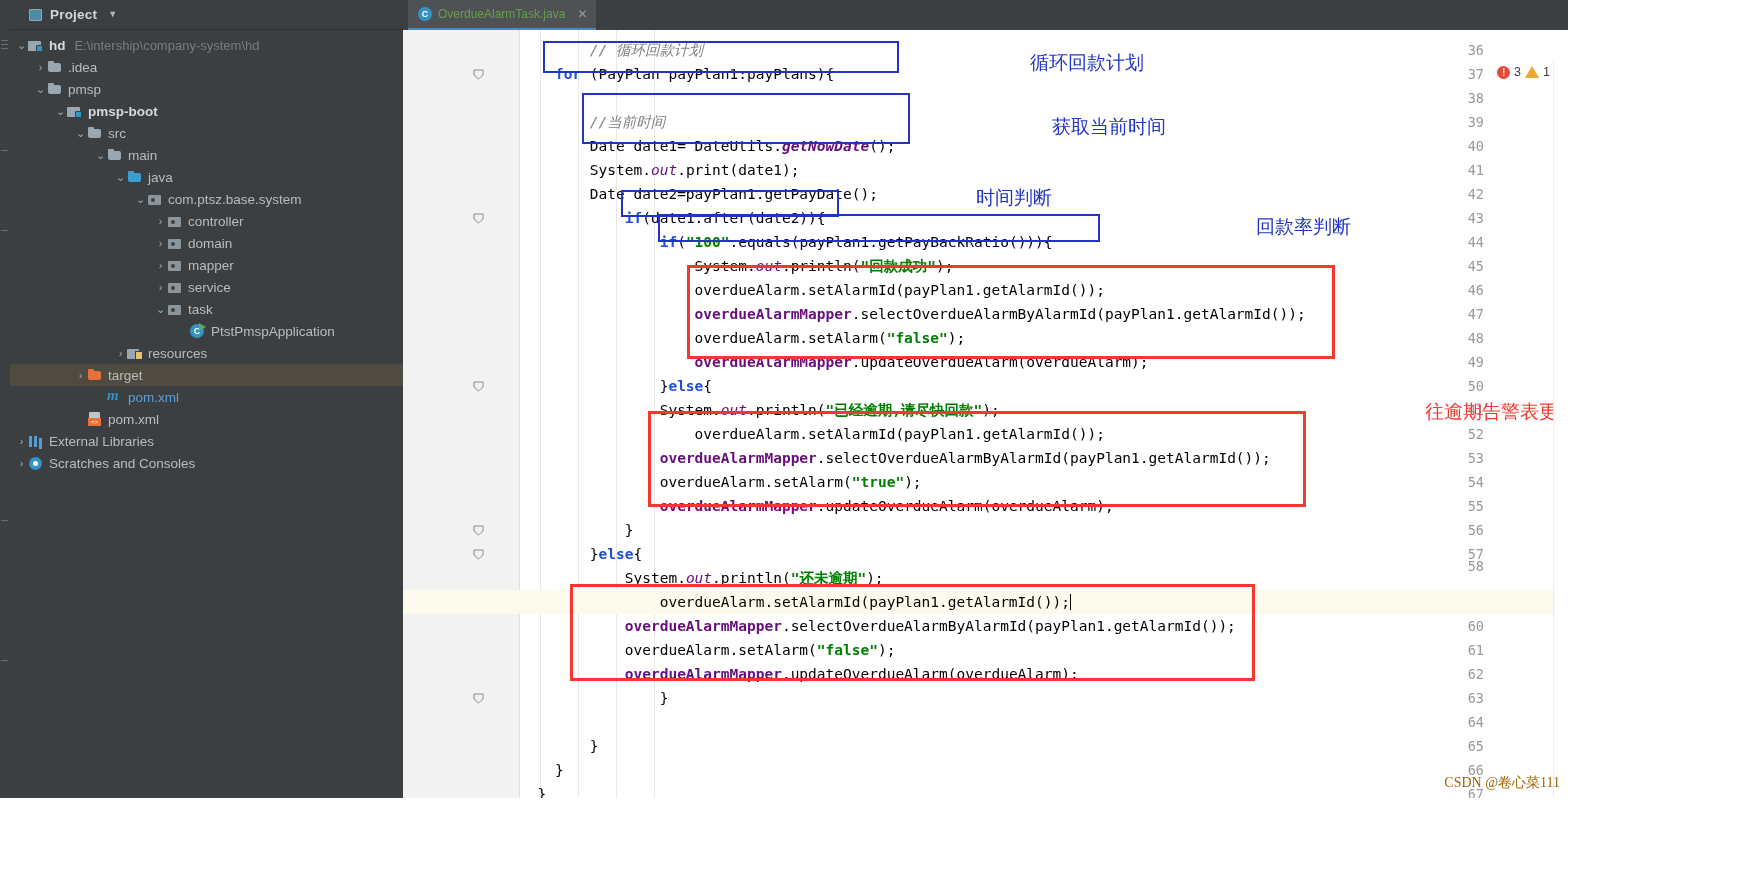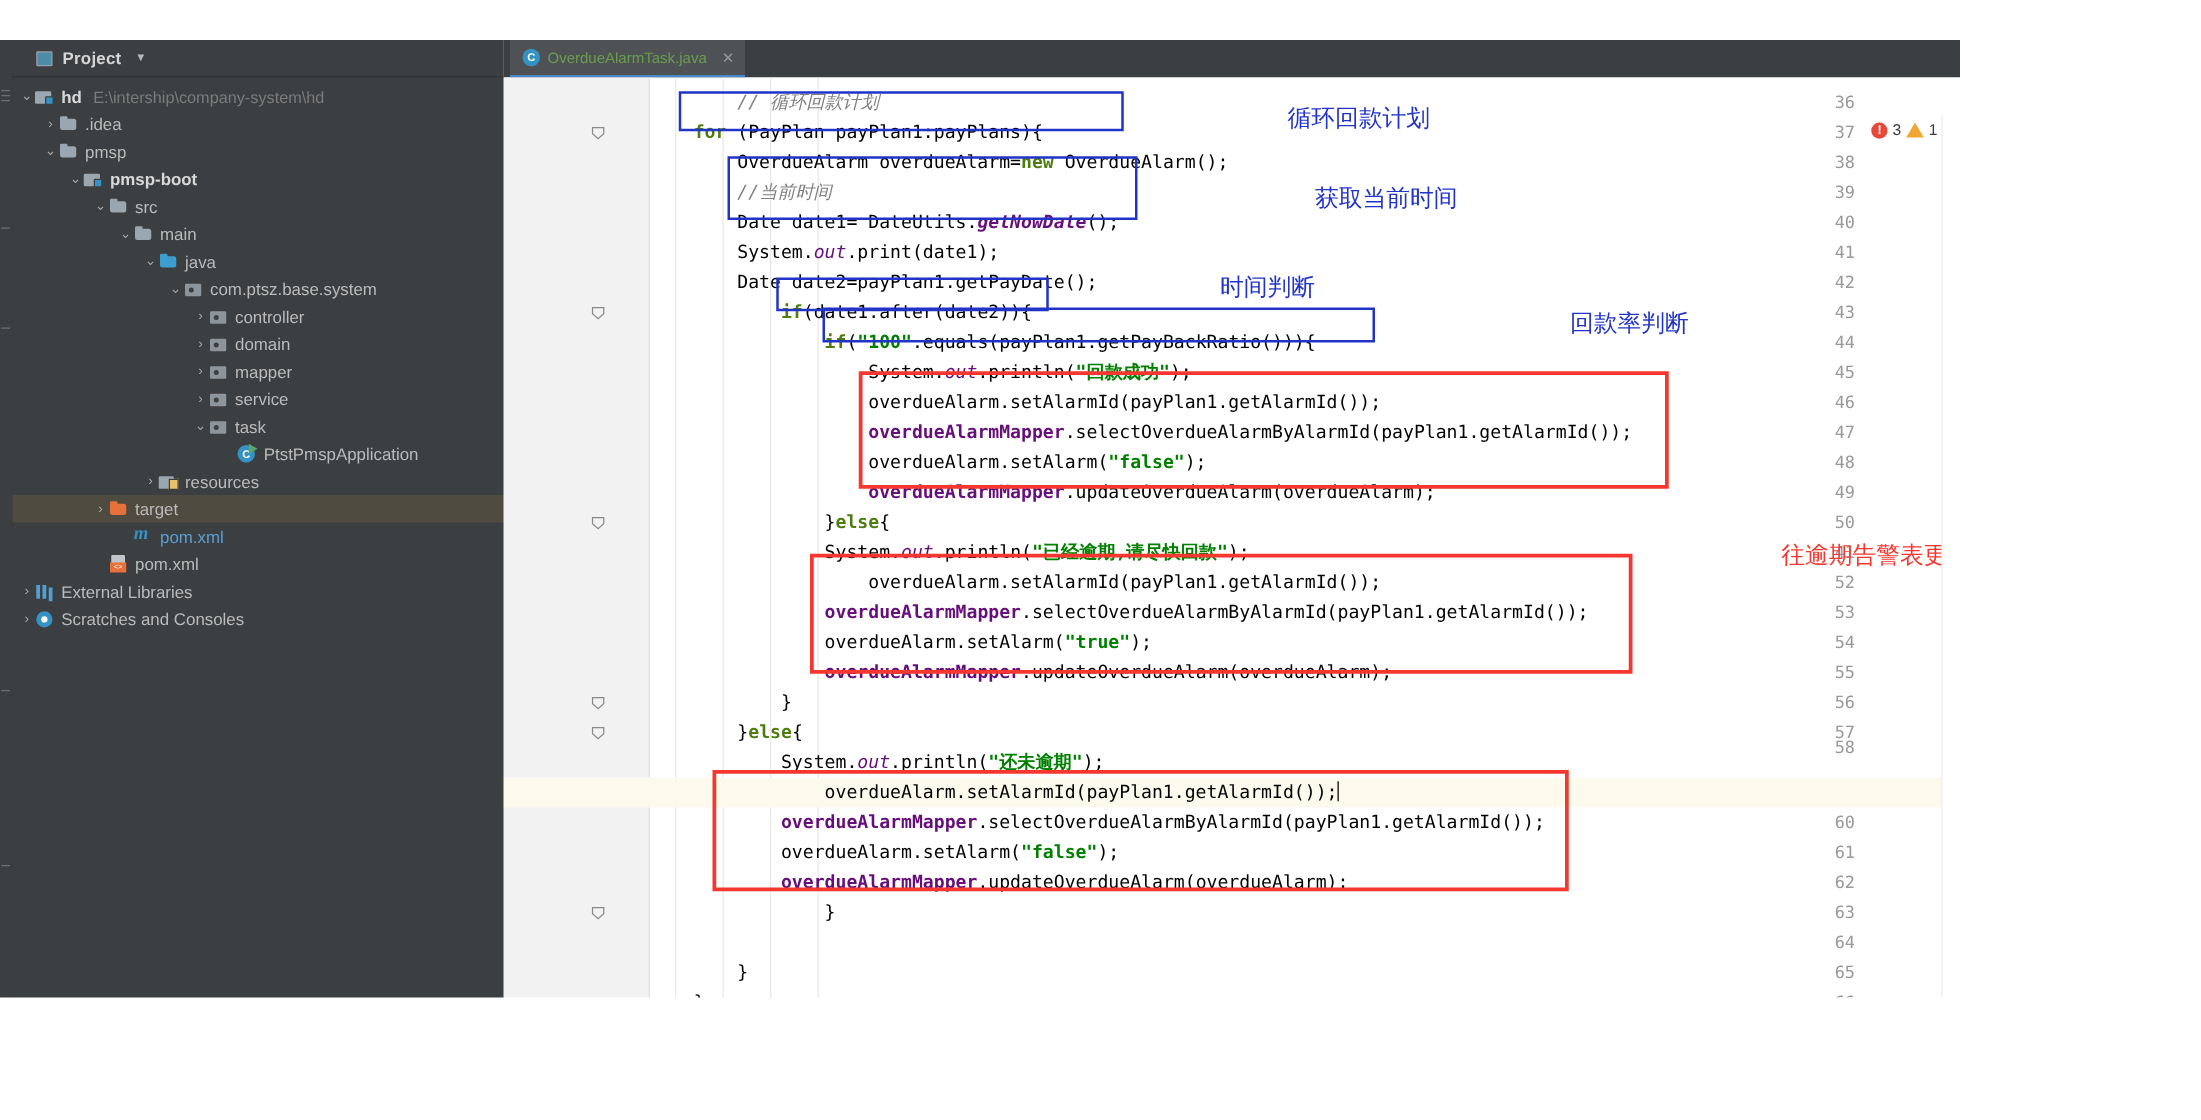--- a/index.html
+++ b/index.html
@@ -12,21 +12,20 @@
     height: 896px;
     overflow: hidden;
     font-family: "Liberation Sans", sans-serif;
   }
   .app {
     position: relative;
     width: 1568px;
     height: 798px;
     background: #3c3f41;
     overflow: hidden;
-    margin-top: 32px;
   }
 
   
   .tool-strip {
     position: absolute;
     left: 0; top: 0;
     width: 10px; height: 798px;
     background: #3c3f41;
     border-right: 1px solid #323232;
   }
@@ -413,21 +412,21 @@
     font-size: 14.5px;
     color: #000000;
   }
   .cline.hl {
     background: #fcfaed;
     left: -117px;
     right: 0;
     padding-left: 117px;
     box-sizing: border-box;
   }
-  .kw { color: #4d7c0f; font-weight: bold; }
+  .kw { color: #1d4ed8; font-weight: bold; }
   .str { color: #008000; font-weight: bold; }
   .cmt { color: #808080; font-style: italic; }
   .fld { color: #660e7a; font-weight: normal; font-style: italic; }
   .mapper { color: #660e7a; font-weight: bold; }
   .stat { color: #660e7a; font-weight: bold; font-style: italic; }
   .caret {
     display: inline-block;
     width: 1px;
     height: 16px;
     background: #000;
@@ -712,21 +711,20 @@
           <div class="ln" style="top: 728px;">66</div>
           <div class="ln" style="top: 752px;">67</div>
         </div>
       <div class="code-lines" id="code-lines">
         <div class="vline" style="left:20px"></div>
         <div class="vline" style="left:58px"></div>
         <div class="vline" style="left:96px"></div>
         <div class="vline" style="left:134px"></div>
       <div class="cline" style="top: 8px;">        <span class="cmt">// 循环回款计划</span></div>
           <div class="cline" style="top: 32px;">    <span class="kw">for</span> (PayPlan payPlan1:payPlans){</div>
-          <div class="cline" style="top: 56px;">        OverdueAlarm overdueAlarm=<span class="kw">new</span> OverdueAlarm();</div>
           <div class="cline" style="top: 80px;">        <span class="cmt">//当前时间</span></div>
           <div class="cline" style="top: 104px;">        Date date1= DateUtils.<span class="stat">getNowDate</span>();</div>
           <div class="cline" style="top: 128px;">        System.<span class="fld">out</span>.print(date1);</div>
           <div class="cline" style="top: 152px;">        Date date2=payPlan1.getPayDate();</div>
           <div class="cline" style="top: 176px;">            <span class="kw">if</span>(date1.after(date2)){</div>
           <div class="cline" style="top: 200px;">                <span class="kw">if</span>(<span class="str">"100"</span>.equals(payPlan1.getPayBackRatio())){</div>
           <div class="cline" style="top: 224px;">                    System.<span class="fld">out</span>.println(<span class="str">"回款成功"</span>);</div>
           <div class="cline" style="top: 248px;">                    overdueAlarm.setAlarmId(payPlan1.getAlarmId());</div>
           <div class="cline" style="top: 272px;">                    <span class="mapper">overdueAlarmMapper</span>.selectOverdueAlarmByAlarmId(payPlan1.getAlarmId());</div>
           <div class="cline" style="top: 296px;">                    overdueAlarm.setAlarm(<span class="str">"false"</span>);</div>

